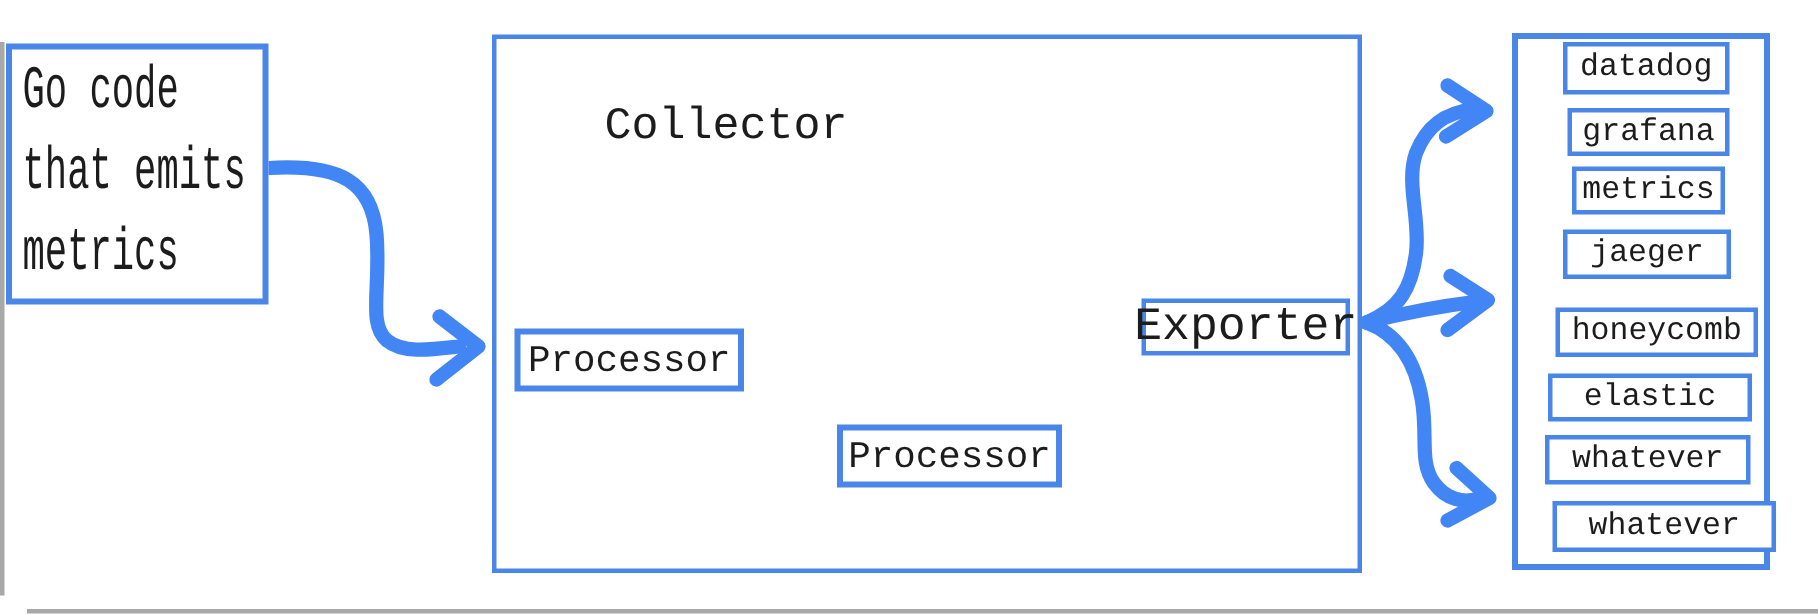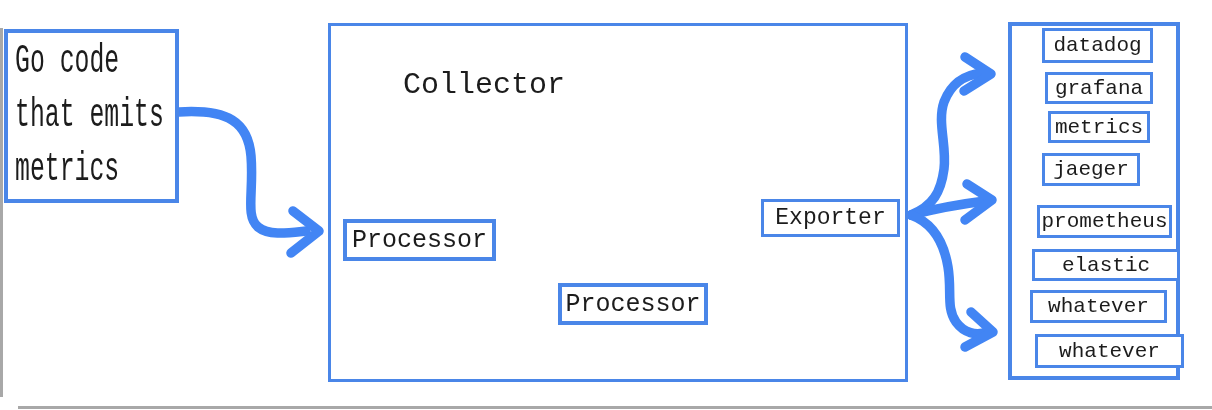--- a/index.html
+++ b/index.html
@@ -64,38 +64,38 @@
     white-space: nowrap;
   }
 
   .stage {
     display: flex; align-items: center; justify-content: center;
     font-size: 25px;
     white-space: nowrap;
   }
   .receiver-box  { left: 343px; top: 219px; width: 153px; height: 42px; border-width: 4px; }
   .processor-box { left: 558px; top: 283px; width: 150px; height: 42px; border-width: 4px; }
-  .exporter-box  { left: 761px; top: 199px; width: 139px; height: 38px; border-width: 3px; font-size: 23px; text-align: center; }
+  .exporter-box  { left: 761px; top: 199px; width: 139px; height: 38px; border-width: 3px; font-size: 31px; text-align: center; }
 
   
   .dest-outer {
     left: 1008px; top: 22px; width: 172px; height: 358px;
     border-width: 4px;
   }
   .dest {
     display: flex; align-items: center; justify-content: center;
     font-size: 21px;
     white-space: nowrap;
   }
   .dest-0 { left: 1042px; top:  28px; width: 111px; height: 35px; justify-content: center; }
   .dest-1 { left: 1045px; top:  72px; width: 108px; height: 32px; }
   .dest-2 { left: 1048px; top: 111px; width: 102px; height: 32px; }
-  .dest-3 { left: 1042px; top: 153px; width: 98px; height: 33px; }
+  .dest-3 { left: 1042px; top: 153px; width: 112px; height: 33px; }
   .dest-4 { left: 1037px; top: 205px; width: 135px; height: 33px; }
-  .dest-5 { left: 1032px; top: 249px; width: 148px; height: 32px; }
+  .dest-5 { left: 1032px; top: 249px; width: 136px; height: 32px; }
   .dest-6 { left: 1030px; top: 290px; width: 137px; height: 33px; }
   .dest-7 { left: 1035px; top: 334px; width: 149px; height: 34px; }
 
   svg.arrows {
     position: absolute; left: 0; top: 0;
     width: 1212px; height: 410px;
     pointer-events: none;
   }
   .arrow {
     fill: none;
@@ -168,21 +168,21 @@
   <div class="box dest dest-1">
     <span>grafana</span>
   </div>
   <div class="box dest dest-2">
     <span>metrics</span>
   </div>
   <div class="box dest dest-3">
     <span>jaeger</span>
   </div>
   <div class="box dest dest-4">
-    <span>prometheus</span>
+    <span>honeycomb</span>
   </div>
   <div class="box dest dest-5">
     <span>elastic</span>
   </div>
   <div class="box dest dest-6">
     <span>whatever</span>
   </div>
   <div class="box dest dest-7">
     <span>whatever</span>
   </div>

